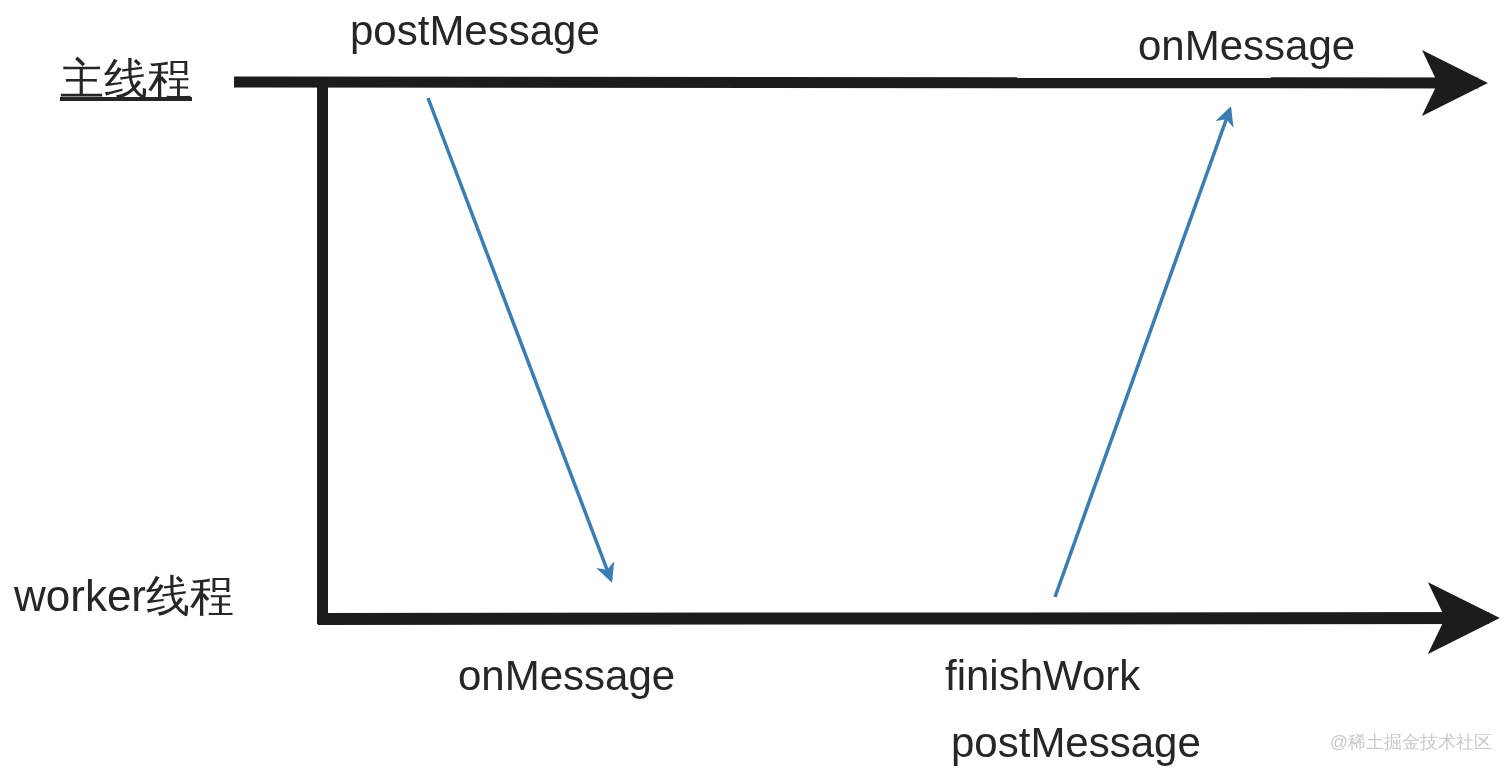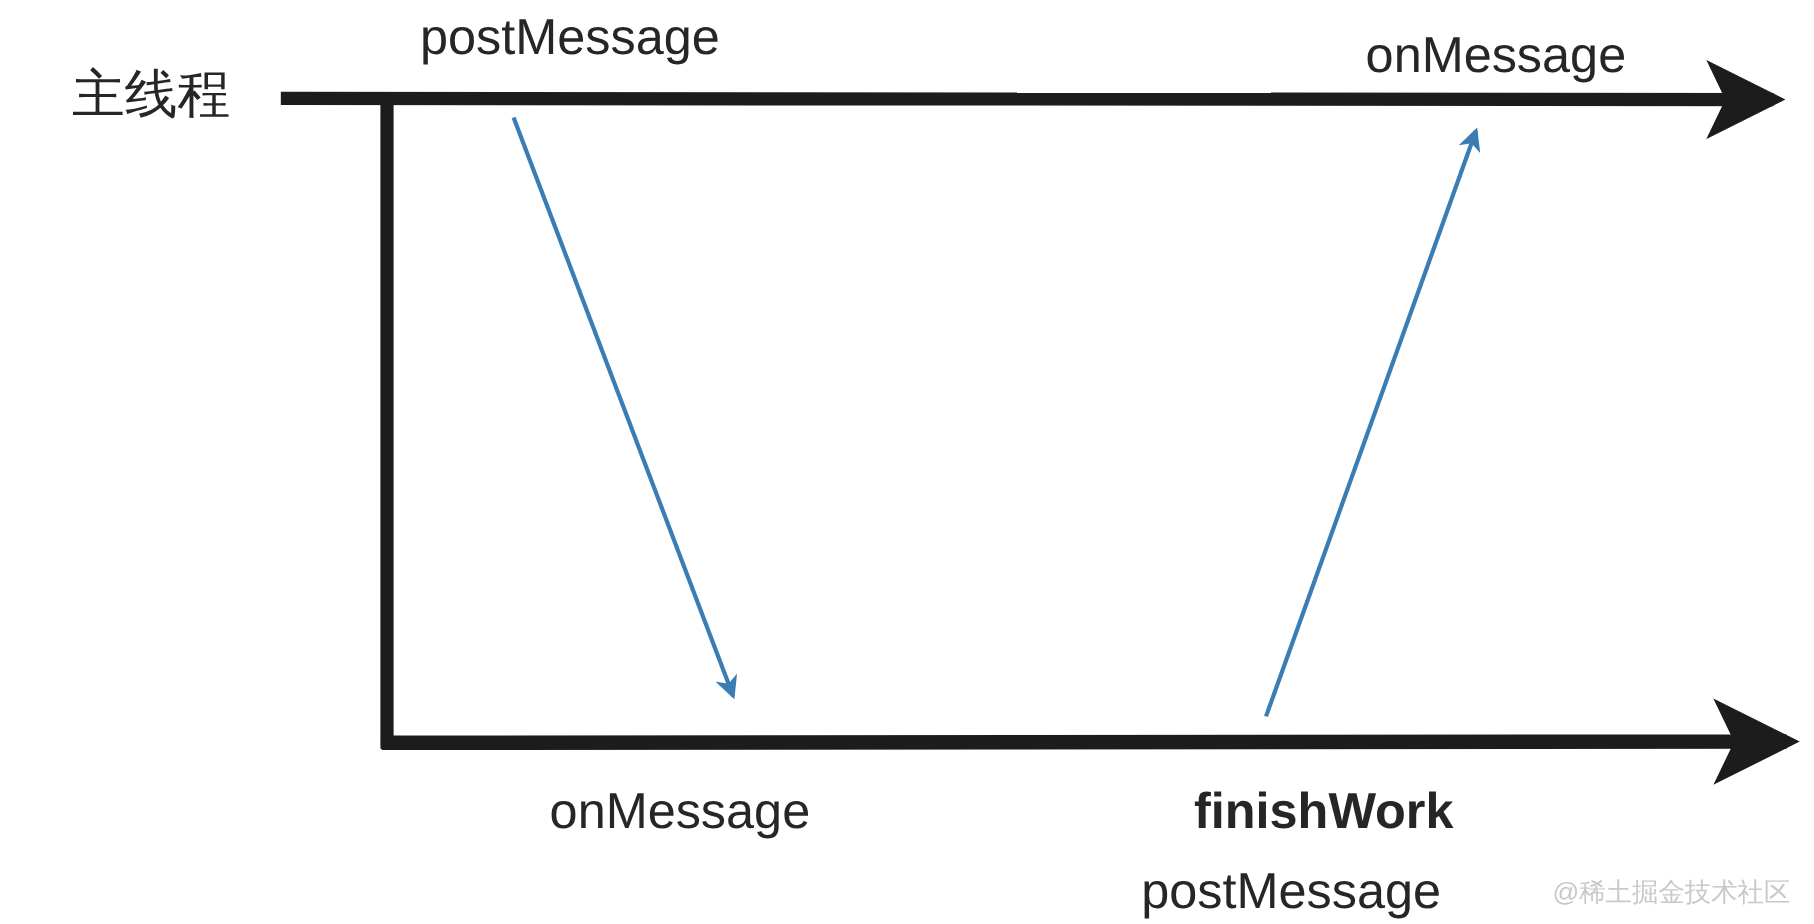--- a/index.html
+++ b/index.html
@@ -27,21 +27,21 @@
     color: #262626;
     line-height: 1;
     white-space: nowrap;
   }
   .cn   { font-size: 44px; }
   .code { font-size: 42px; text-align: right; }
   .watermark {
     position: absolute;
     top: 733px;
     right: 20px;
-    font-size: 22px;
+    font-size: 18px;
     line-height: 1;
     color: #c9c9c9;
     white-space: nowrap;
   }
 </style>
 </head>
 <body>
 
 <div class="stage">
 
@@ -59,29 +59,30 @@
 
     <line x1="322.5" y1="78" x2="322.5" y2="624" stroke-width="11" stroke="#1c1c1c"></line>
 
     <line x1="318" y1="619" x2="1489" y2="618" stroke-width="12" marker-end="url(#arrow-black)" stroke="#1c1c1c"></line>
 
     <line x1="428" y1="98" x2="611" y2="580" stroke-width="3.5" marker-end="url(#arrow-blue)" stroke="#3b7db3"></line>
 
     <line x1="1055" y1="597" x2="1230" y2="109" stroke-width="3.5" marker-end="url(#arrow-blue)" stroke="#3b7db3"></line>
   </svg>
 
-  <div class="lbl cn" style="left:60px; top:57px;">主线程</div>
+  <div class="lbl cn" style="left:60px; top:57px;text-decoration:underline;">主线程</div>
 
   <div class="lbl code" style="left:350px; top:10px;">postMessage</div>
 
   <div class="lbl code" style="left:1138px; top:25px;">onMessage</div>
 
+  <div class="lbl cn" style="left:14px; top:574px;">worker线程</div>
 
   <div class="lbl code" style="left:458px; top:655px;">onMessage</div>
 
 
-  <div class="lbl code" style="left:995px; top:655px;font-weight:bold;">finishWork</div>
+  <div class="lbl code" style="left:945px; top:655px;">finishWork</div>
 
   <div class="lbl code" style="left:951px; top:722px;">postMessage</div>
 
   <div class="watermark">@稀土掘金技术社区</div>
 
 </div>
 
 </body></html>

